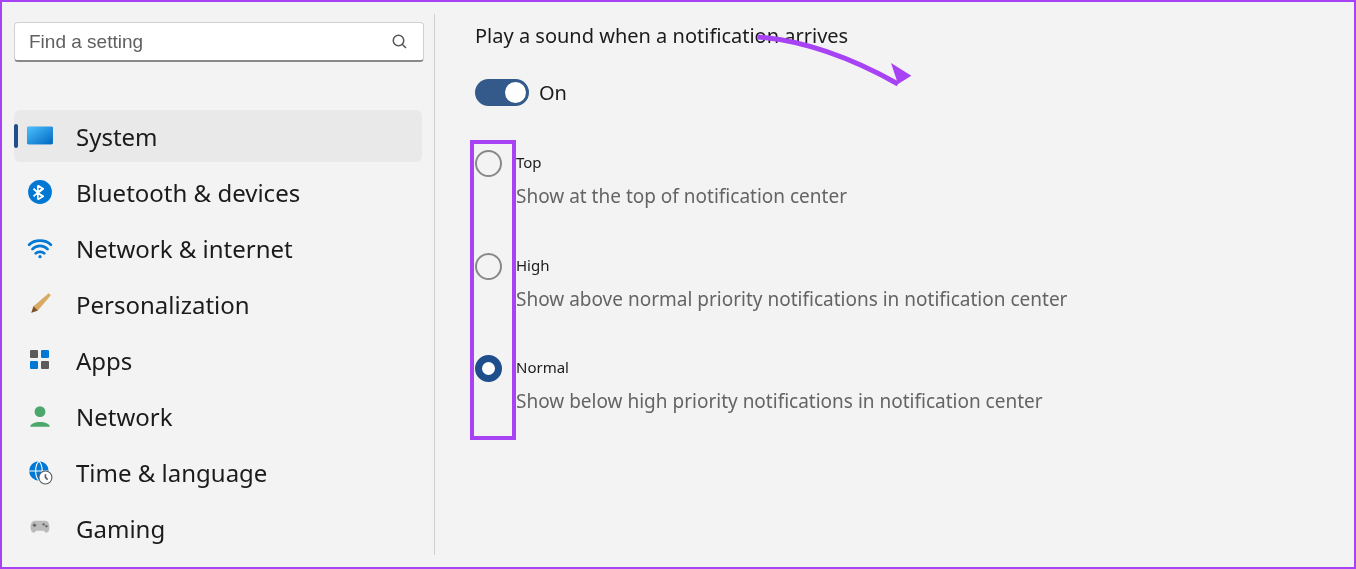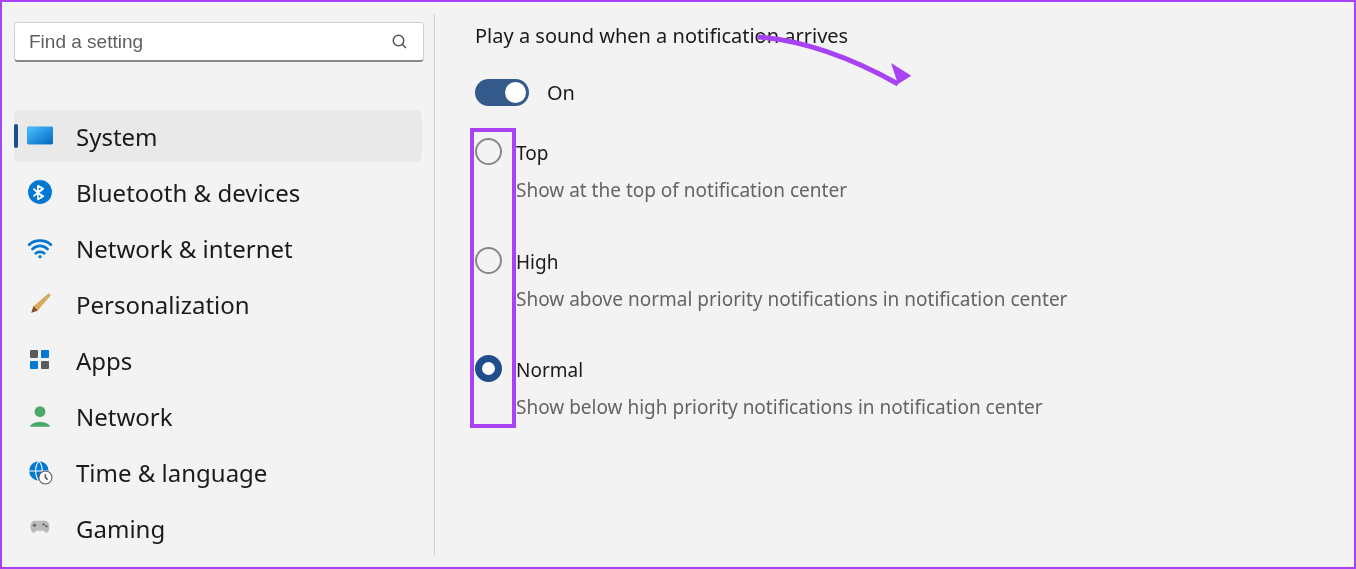--- a/index.html
+++ b/index.html
@@ -83,22 +83,22 @@
   position: relative;
 }
 .setting-title {
   font-size: 20px;
   color: #1b1b1b;
   margin-bottom: 30px;
 }
 .toggle-row {
   display: flex;
   align-items: center;
-  gap: 18px;
-  margin-bottom: 32px;
+  gap: 10px;
+  margin-bottom: 44px;
 }
 .toggle {
   width: 54px;
   height: 27px;
   background: #335a8a;
   border-radius: 14px;
   position: relative;
   cursor: pointer;
 }
 .toggle-knob {
@@ -130,21 +130,21 @@
   margin-right: 14px;
   flex-shrink: 0;
   cursor: pointer;
   position: relative;
 }
 .radio-circle.selected {
   border: 7px solid #1f4e8c;
   background: #fff;
 }
 .radio-content { padding-top: 2px; }
-.radio-title { font-size: 19px; color: #1b1b1b; margin-bottom: 10px; }
+.radio-title { font-size: 15px; color: #1b1b1b; margin-bottom: 10px; }
 .radio-desc { font-size: 19px; color: #646464; max-width: 560px; line-height: 1.5; }
 .highlight-box {
   position: absolute;
   left: -5px;
   top: -10px;
   width: 46px;
   height: 300px;
   border: 4px solid #a742f5;
   pointer-events: none;
 }

